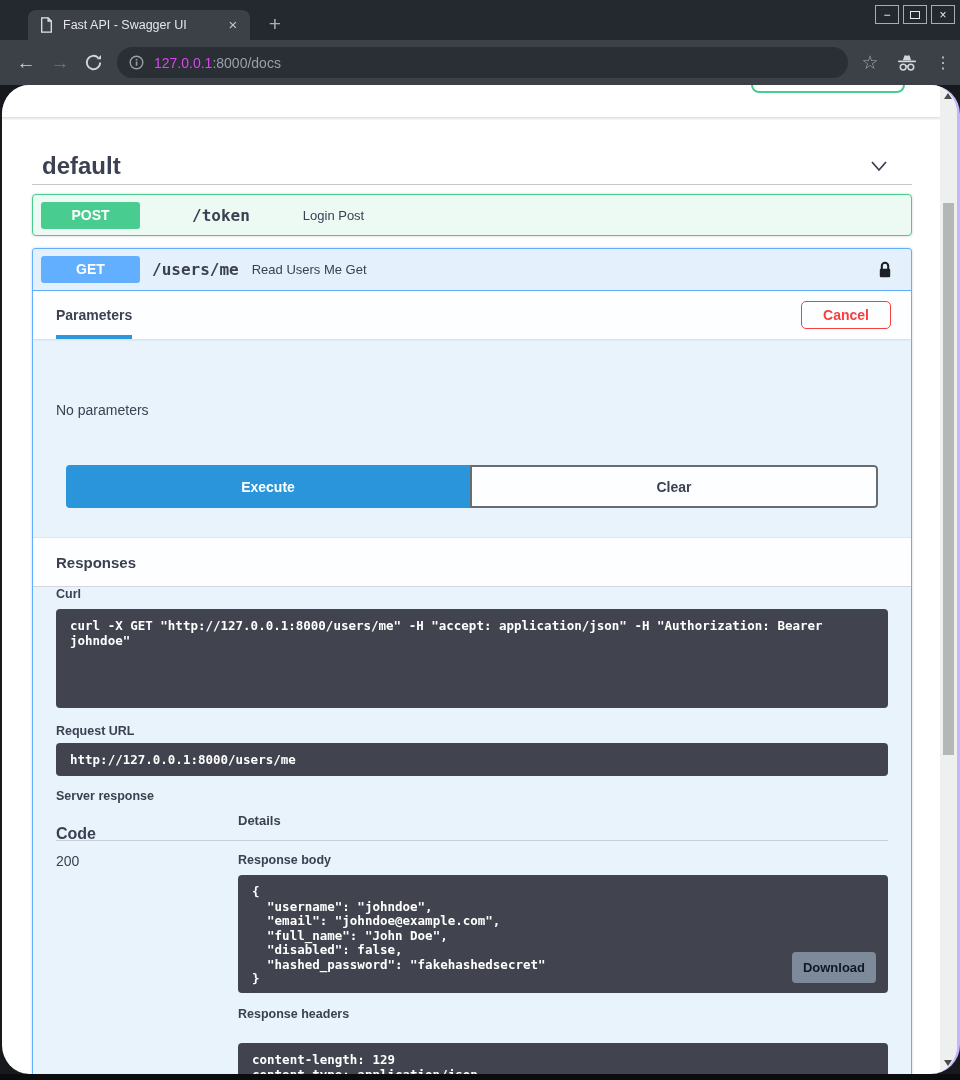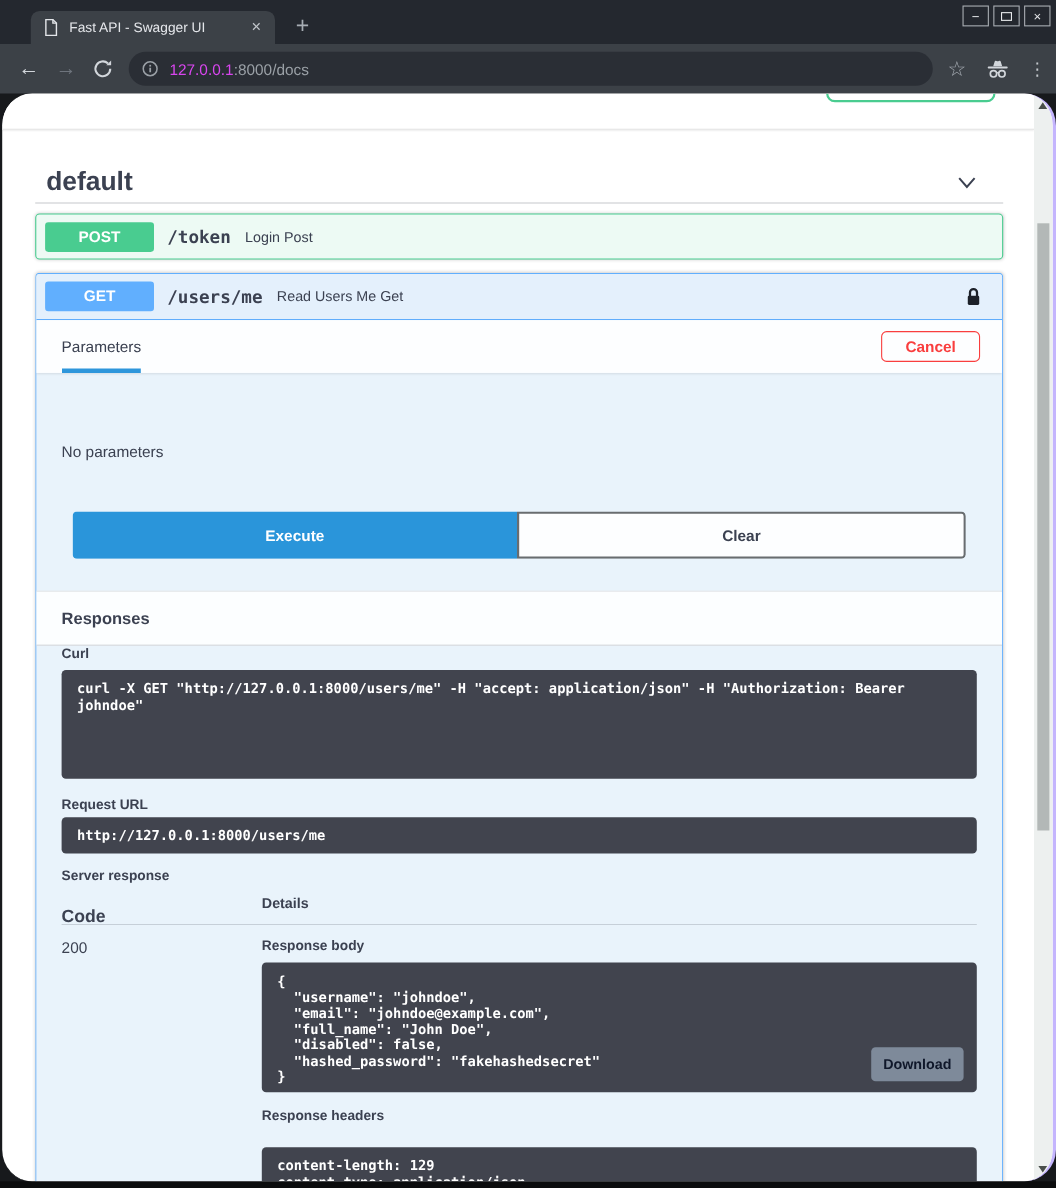--- a/index.html
+++ b/index.html
@@ -56,42 +56,42 @@
   .auth-partial { position:absolute; left:749px; top:-20px; width:154px; height:28px;
                   border:2px solid #49cc90; border-radius:8px; background:#fff; }
 
   .swagger { margin:0 30px; width:880px; color:#3b4151; }
 
   .tag-row { margin-top:29px; height:38px; display:flex; align-items:center;
              justify-content:space-between; border-bottom:1px solid rgba(59,65,81,.3); }
   .tag-title { font-size:24px; font-weight:700; padding-left:10px; }
   .tag-chevron { margin-right:22px; display:flex; }
 
-  .opblock { border-radius:4px; box-shadow:0 0 3px rgba(0,0,0,.19); }
+  .opblock { border-radius:4px; box-shadow:0 0 3px rgba(0,0,0,.19);gap:40px; }
   .badge { width:99px; height:27px; margin-left:8px; border-radius:3px; color:#fff;
            font-weight:bold; font-size:14px; text-align:center; line-height:27px; }
   .op-path { margin-left:12px; font-family:"DejaVu Sans Mono", monospace; font-weight:bold;
              font-size:16px; }
   .op-summary { margin-left:13px; font-size:13px; }
 
   .opblock-post { margin-top:9px; height:42px; background:#edfaf4; border:1px solid #49cc90;
                   display:flex; align-items:center; }
   .badge-post { background:#49cc90; }
 
   .opblock-get { margin-top:12px; height:827px; background:#e9f3fb; border:1px solid #61affe;
                  border-bottom:none; border-radius:4px 4px 0 0; overflow:hidden; }
   .get-header { height:42px; background:#e4f0fc; border-bottom:1px solid #61affe;
                 display:flex; align-items:center; }
   .badge-get { background:#61affe; }
   .lock-wrap { margin-left:auto; margin-right:18px; display:flex; }
 
   .tabrow { height:48px; background:rgba(255,255,255,.9); display:flex; align-items:center;
             justify-content:space-between; padding:0 20px 0 23px;
             box-shadow:0 1px 2px rgba(0,0,0,.1); }
-  .tab-item { height:100%; display:flex; align-items:center; font-size:14px; font-weight:normal;
+  .tab-item { height:100%; display:flex; align-items:center; font-size:14px; font-weight:bold;
               box-shadow:inset 0 -4px 0 #2e96db; }
   .btn-cancel { height:28px; padding:0 21px; border:1px solid #f93e3e; border-radius:5px;
                 color:#f93e3e; font-weight:bold; font-size:14px; background:transparent;
                 display:flex; align-items:center; }
 
   .no-params { padding:18px 23px 0; font-size:14px;margin-top:45px; }
 
   .exec-row { display:flex; margin:47px 33px 0 33px; height:43px; border-radius:4px;
               overflow:hidden; }
   .btn-execute { flex:1; background:#2a95da; color:#fff; font-weight:bold; font-size:14px;

